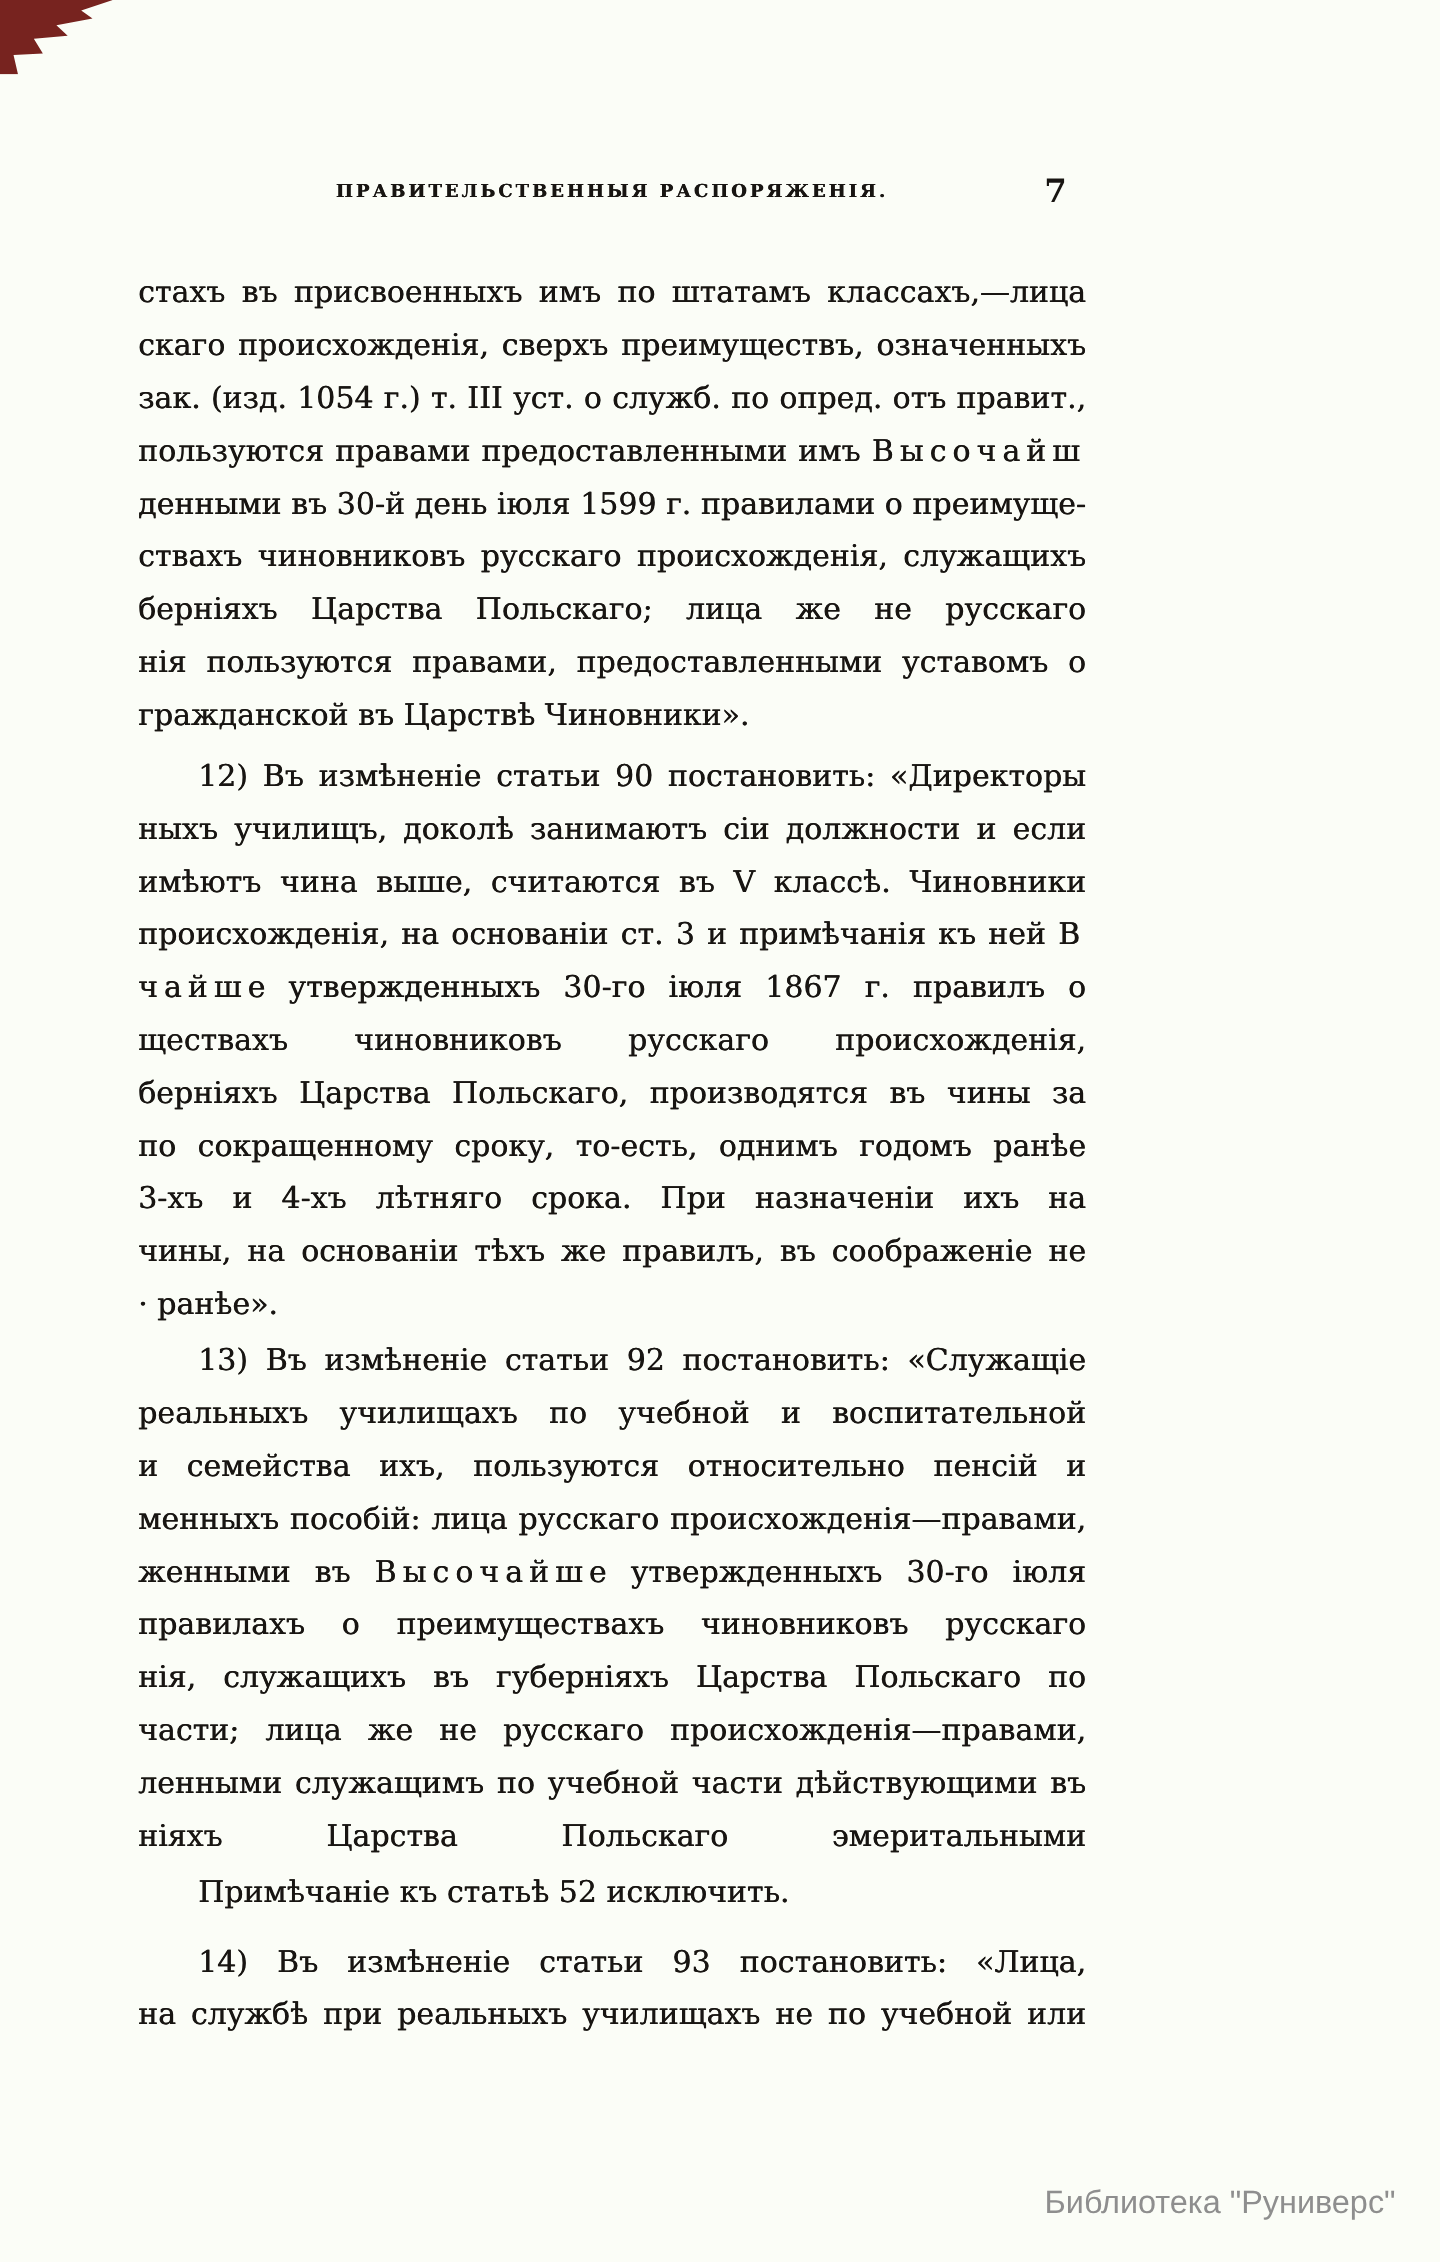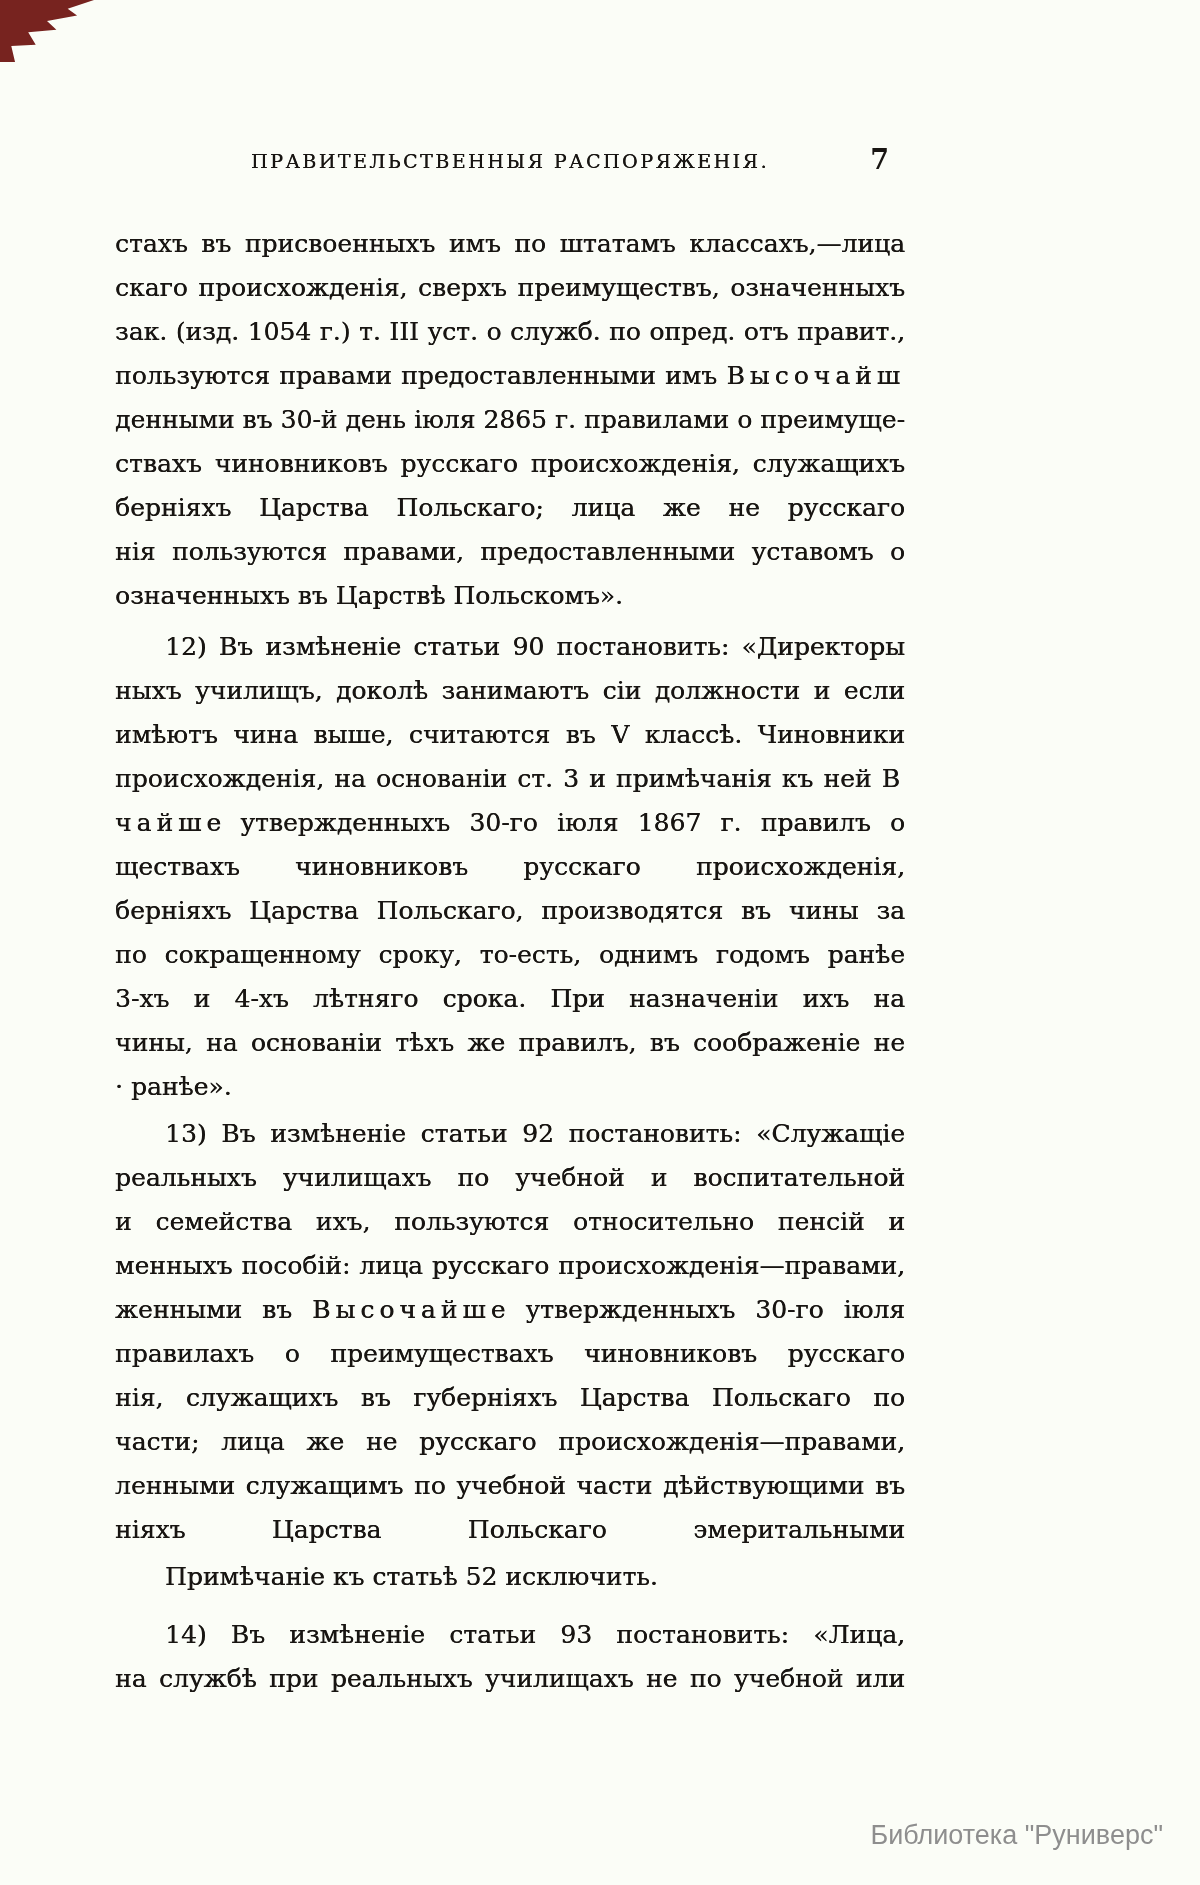--- a/index.html
+++ b/index.html
@@ -16,22 +16,22 @@
     width:94px;height:62px;
     background:#77231f;
     clip-path:polygon(0 0,100% 0,72% 14%,82% 25%,50% 34%,60% 48%,30% 52%,38% 72%,12% 74%,16% 100%,0 100%);
   }
   .content{
     position:absolute;left:115px;top:144px;width:790px;
   }
   .header{position:relative;height:46px;}
   .title{
     text-align:center;
-    font-size:19px;
-    font-weight:normal;
+    font-size:15px;
+    font-weight:bold;
     letter-spacing:2.5px;
     padding-top:6px;
     text-shadow:0.3px 0 0 currentColor;
   }
   .pagenum{
     position:absolute;right:16px;top:0px;
     font-size:27px;font-weight:bold;
   }
   .body{margin-top:32px;}
   .para{margin:0;}
@@ -69,25 +69,25 @@
     <div class="header">
       <div class="title">ПРАВИТЕЛЬСТВЕННЫЯ РАСПОРЯЖЕНІЯ.</div>
       <div class="pagenum">7</div>
     </div>
     <div class="body">
         <div class="para continuation">
           <div class="line">стахъ въ присвоенныхъ имъ по штатамъ классахъ,—лица рус-</div>
           <div class="line">скаго происхожденія, сверхъ преимуществъ, означенныхъ въ сводѣ</div>
           <div class="line">зак. (изд. 1054 г.) т. III уст. о служб. по опред. отъ правит.,</div>
           <div class="line">пользуются правами предоставленными имъ В ы с о ч а й ш е утверж-</div>
-          <div class="line">денными въ 30-й день іюля 2865 г. правилами о преимуще-</div>
+          <div class="line">денными въ 30-й день іюля 1599 г. правилами о преимуще-</div>
           <div class="line">ствахъ чиновниковъ русскаго происхожденія, служащихъ въ гу-</div>
           <div class="line">берніяхъ Царства Польскаго; лица же не русскаго происхожде-</div>
           <div class="line">нія пользуются правами, предоставленными уставомъ о службѣ</div>
-          <div class="line last">означенныхъ въ Царствѣ Польскомъ».</div>
+          <div class="line last">гражданской въ Царствѣ Чиновники».</div>
         </div>
         <div class="para numbered">
           <div class="line indent">12) Въ измѣненіе статьи 90 постановить: «Директоры реаль-</div>
           <div class="line">ныхъ училищъ, доколѣ занимаютъ сіи должности и если не</div>
           <div class="line">имѣютъ чина выше, считаются въ V классѣ. Чиновники русскаго</div>
           <div class="line">происхожденія, на основаніи ст. 3 и примѣчанія къ ней В ы с о-</div>
           <div class="line">ч а й ш е утвержденныхъ 30-го іюля 1867 г. правилъ о преиму-</div>
           <div class="line">ществахъ чиновниковъ русскаго происхожденія, служащихъ въ гу-</div>
           <div class="line">берніяхъ Царства Польскаго, производятся въ чины за выслугу</div>
           <div class="line">по сокращенному сроку, то-есть, однимъ годомъ ранѣе общаго</div>

